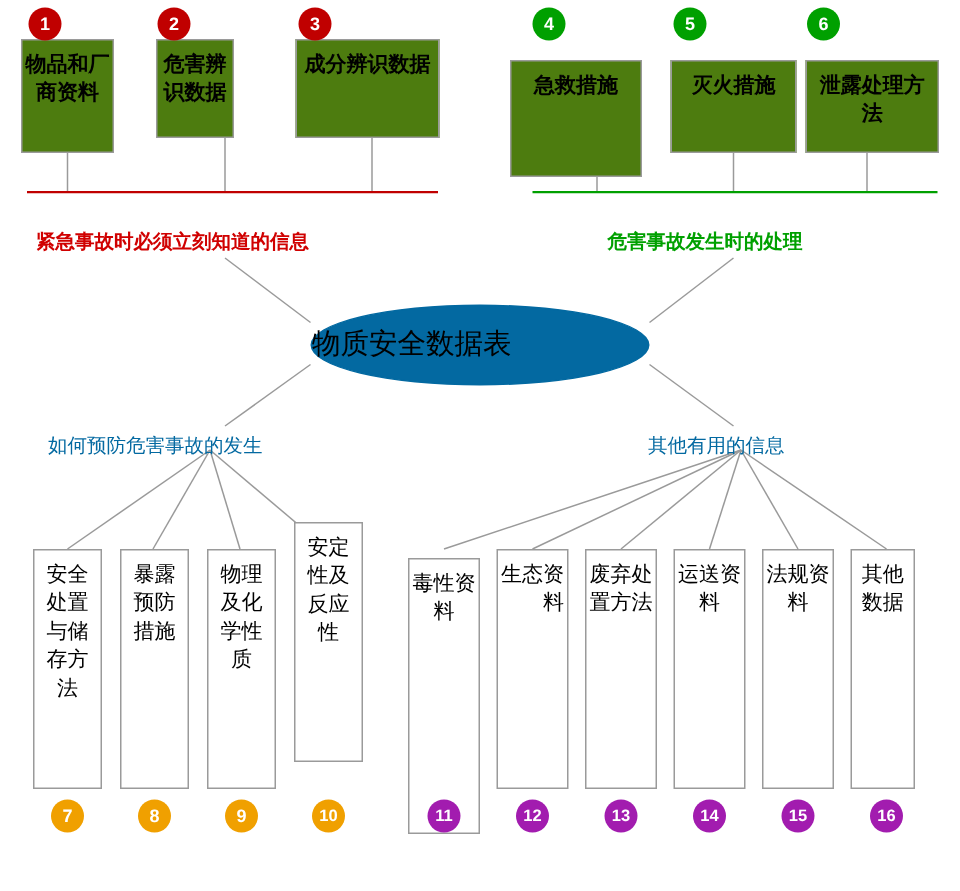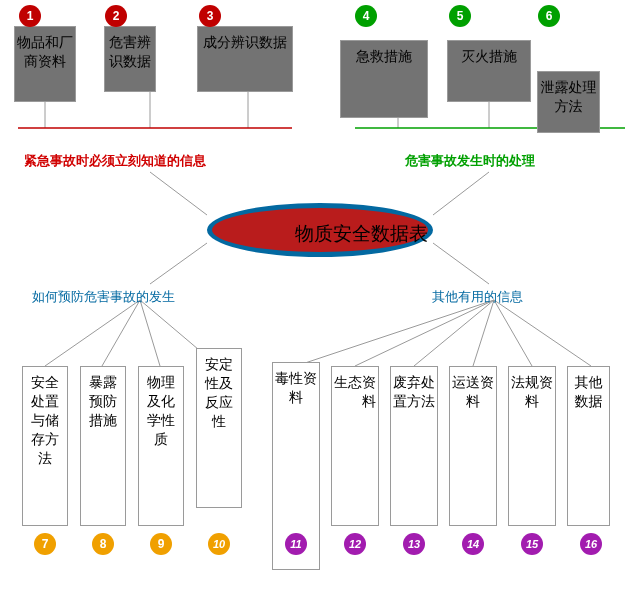--- a/index.html
+++ b/index.html
@@ -30,40 +30,40 @@
     background: #d9d9d9;
     border: 1px solid #9a9a9a;
     color: #000000;
     font-size: 14px;
     line-height: 19px;
     text-align: center;
     padding: 6px 2px 4px 2px;
     display: block;
   }
   .box-top {
-    background: #737373;
+    background: #4d7c0f;
+    font-weight: bold;
   }
   .box-bottom {
     background: #ffffff;
   }
   .badge {
     position: absolute;
     width: 22px;
     height: 22px;
     border-radius: 50%;
     color: #ffffff;
     font-size: 12px;
     font-weight: bold;
     text-align: center;
     line-height: 22px;
     box-sizing: border-box;
   }
   .badge.small-num {
     font-size: 11px;
-    font-style: italic;
   }
   .badge-red { background: #c00000; }
   .badge-green { background: #00a000; }
   .badge-orange { background: #f0a000; }
   .badge-blue { background: #a21caf; }
   .caption {
     position: absolute;
     font-size: 13px;
     font-weight: bold;
     white-space: nowrap;
@@ -71,24 +71,24 @@
   .caption-red { color: #d00000; }
   .caption-green { color: #00a000; }
   .caption-black { color: #0369a1; font-weight: normal; font-size: 13px; }
   .center-node {
     position: absolute;
     left: 207px;
     top: 203px;
     width: 226px;
     height: 54px;
     border-radius: 50% / 50%;
-    background: #b91c1c;
-    border: 5px solid #0369a1;
+    background: #0369a1;
+    border: 1px solid #0369a1;
     box-sizing: border-box;
-    text-align: right;
+    text-align: left;
     font-size: 19px;
     line-height: 52px;
     color: #000000;
   }
 </style>
 </head>
 <body>
 
 <div id="canvas">
 
@@ -131,21 +131,21 @@
 
   <div class="box box-top" style="left:197px; top:26px; width:96px; height:66px;">成分辨识数据</div>
   <div class="badge badge-red" style="left:199px; top:5px;">3</div>
 
   <div class="box box-top" style="left:340px; top:40px; width:88px; height:78px;">急救措施</div>
   <div class="badge badge-green" style="left:355px; top:5px;">4</div>
 
   <div class="box box-top" style="left:447px; top:40px; width:84px; height:62px;">灭火措施</div>
   <div class="badge badge-green" style="left:449px; top:5px;">5</div>
 
-  <div class="box box-top" style="left:537px; top:40px; width:63px; height:62px;margin-top:31px;">泄露处理方法</div>
+  <div class="box box-top" style="left:537px; top:40px; width:89px; height:62px;">泄露处理方法</div>
   <div class="badge badge-green" style="left:538px; top:5px;">6</div>
 
   <div class="caption caption-red" style="left:24px; top:152px;">紧急事故时必须立刻知道的信息</div>
   <div class="caption caption-green" style="left:405px; top:152px;">危害事故发生时的处理</div>
   <div class="caption caption-black" style="left:32px; top:288px;">如何预防危害事故的发生</div>
   <div class="caption caption-black" style="left:432px; top:288px;">其他有用的信息</div>
 
   <div class="center-node">物质安全数据表</div>
 
   <div class="box box-bottom" style="left:22px; top:366px; width:46px; height:160px;">安全处置与储存方法</div>
@@ -153,21 +153,21 @@
 
   <div class="box box-bottom" style="left:80px; top:366px; width:46px; height:160px;">暴露预防措施</div>
   <div class="badge badge-orange" style="left:92px; top:533px;">8</div>
 
   <div class="box box-bottom" style="left:138px; top:366px; width:46px; height:160px;">物理及化学性质</div>
   <div class="badge badge-orange" style="left:150px; top:533px;">9</div>
 
   <div class="box box-bottom" style="left:196px; top:348px; width:46px; height:160px;">安定性及反应性</div>
   <div class="badge badge-orange small-num" style="left:208px; top:533px;">10</div>
 
-  <div class="box box-bottom" style="left:272px; top:362px; width:48px; height:208px;">毒性资料</div>
+  <div class="box box-bottom" style="left:272px; top:372px; width:48px; height:184px;">毒性资料</div>
   <div class="badge badge-blue small-num" style="left:285px; top:533px;">11</div>
 
   <div class="box box-bottom" style="left:331px; top:366px; width:48px; height:160px;text-align:right;">生态资料</div>
   <div class="badge badge-blue small-num" style="left:344px; top:533px;">12</div>
 
   <div class="box box-bottom" style="left:390px; top:366px; width:48px; height:160px;">废弃处置方法</div>
   <div class="badge badge-blue small-num" style="left:403px; top:533px;">13</div>
 
   <div class="box box-bottom" style="left:449px; top:366px; width:48px; height:160px;">运送资料</div>
   <div class="badge badge-blue small-num" style="left:462px; top:533px;">14</div>

